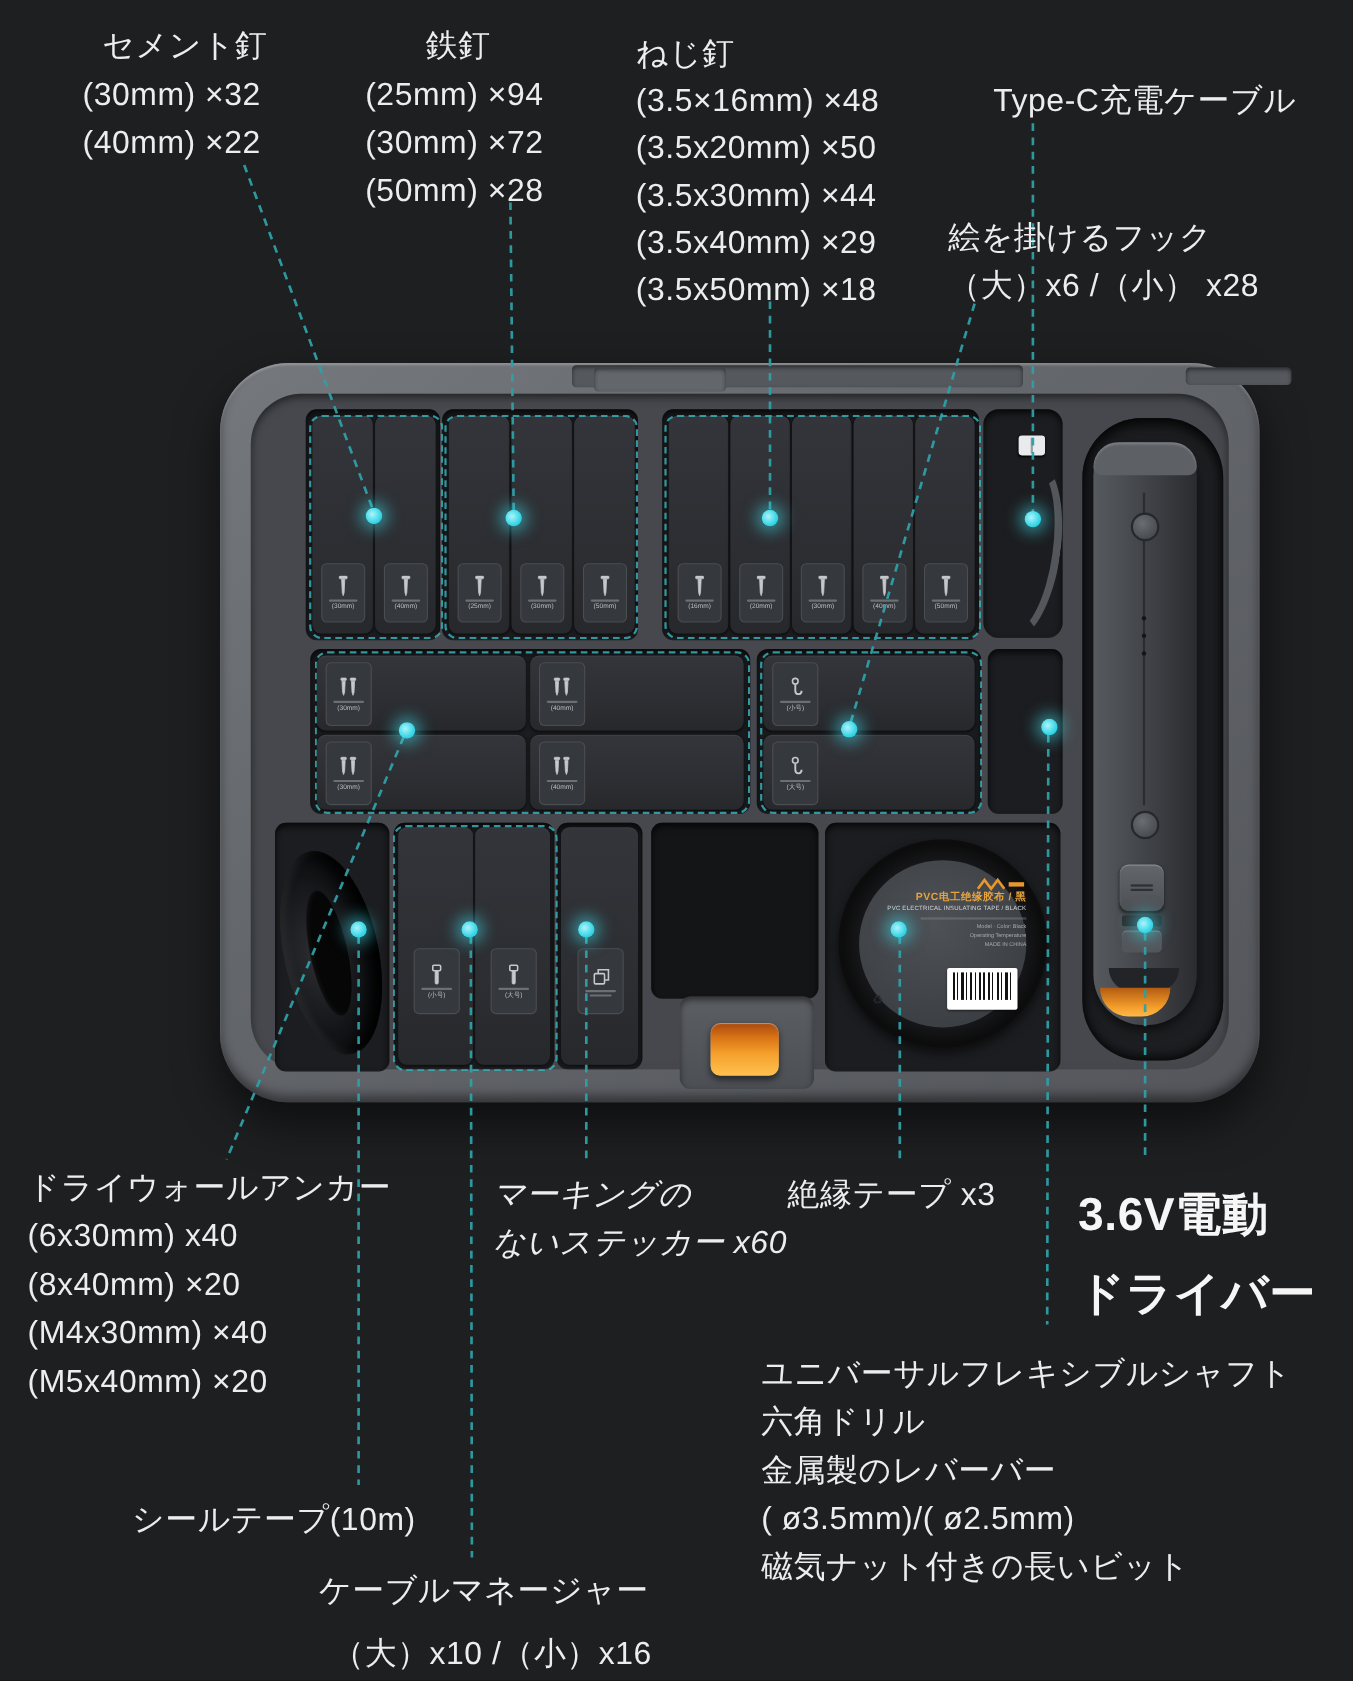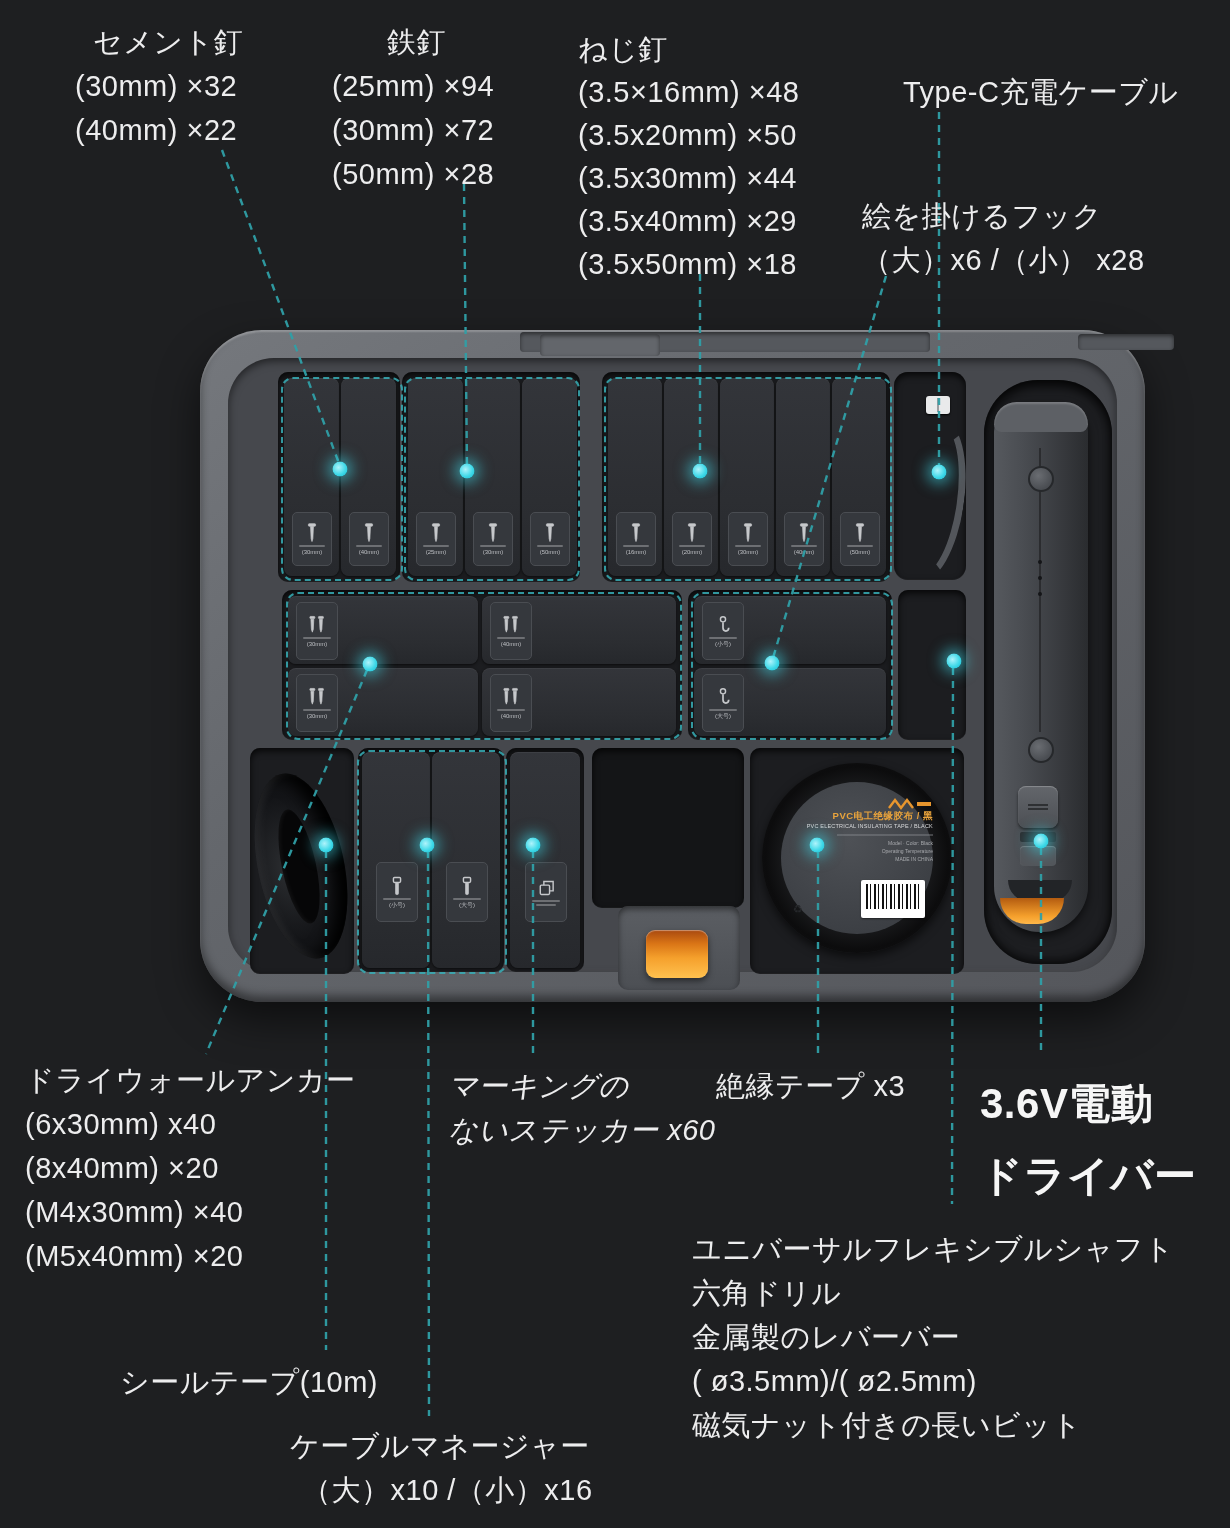--- a/index.html
+++ b/index.html
@@ -2,21 +2,21 @@
 <html><head>
 <meta charset="utf-8">
 <style>
   html,body{margin:0;padding:0;background:#101113;}
   #stage{position:relative;width:1230px;height:1528px;background:#1e1f21;overflow:hidden;
          font-family:"Liberation Sans","DejaVu Sans",sans-serif;color:#ededee;}
   .abs{position:absolute;}
   
   .callout{position:absolute;font-size:29px;line-height:44px;color:#ededee;letter-spacing:.5px;white-space:nowrap;}
   .callout .ln{display:block;}
-  .ind18{padding-left:18px;} .ind55{padding-left:55px;} .ind12{padding-left:12px;}
+  .ind18{padding-left:18px;} .ind55{padding-left:55px;} .ind12{padding-left:12px;margin-top:14px;}
   .big{font-size:42px;line-height:72px;font-weight:bold;color:#f6f6f6;}
   
   #case{left:200px;top:330px;width:945px;height:672px;border-radius:62px;
         background:linear-gradient(145deg,#75787d 0%,#64676c 40%,#54565b 100%);
         box-shadow:inset 0 2px 2px rgba(255,255,255,.25), inset 0 -6px 10px rgba(0,0,0,.45), 0 18px 40px rgba(0,0,0,.55);}
   #bed{left:228px;top:358px;width:889px;height:614px;border-radius:46px;background:#46484d;
        box-shadow:inset 0 3px 8px rgba(0,0,0,.55), inset 0 -2px 4px rgba(255,255,255,.05);}
   .hinge{background:#55585d;box-shadow:inset 0 2px 4px rgba(0,0,0,.5);border-radius:4px;}
   .comp{position:absolute;background:#1c1d20;border-radius:10px;
         box-shadow:inset 0 3px 7px rgba(0,0,0,.8), inset 0 -1px 1px rgba(255,255,255,.04);}

